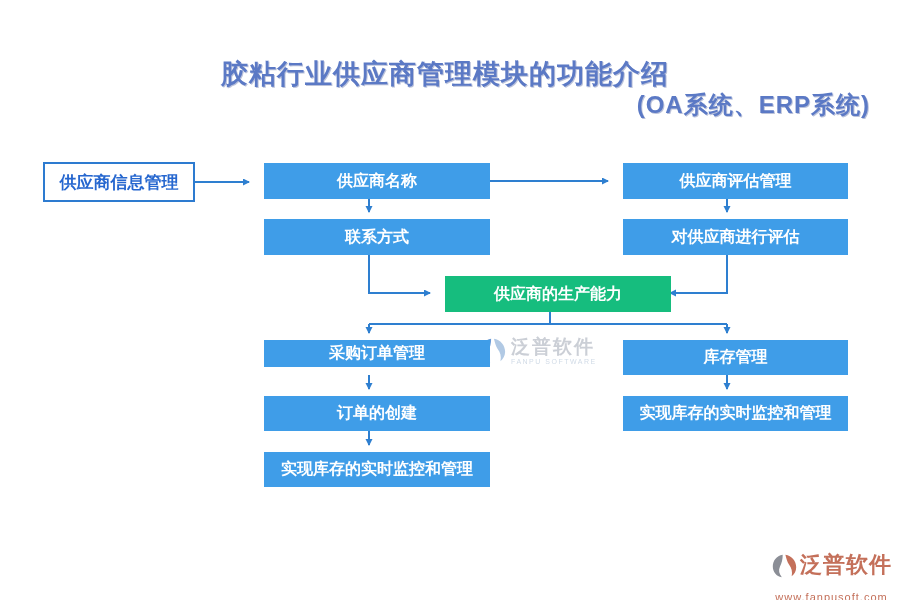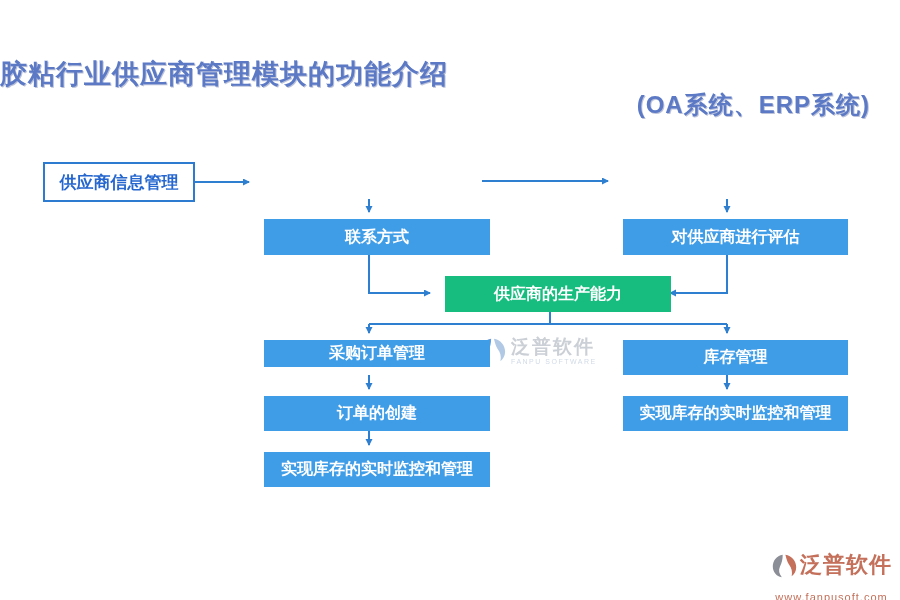--- a/index.html
+++ b/index.html
@@ -7,20 +7,21 @@
     position: relative;
     width: 900px; height: 600px;
     background: #ffffff;
     overflow: hidden;
     font-family: "Liberation Sans", "DejaVu Sans", sans-serif;
   }
 
   
   .title-line1 {
     position: absolute; left: 0; top: 56px; width: 890px;
+    text-align: center;
     font-size: 27px; font-weight: bold;
     color: var(--title-color);
     text-shadow: 1px 1px 0 rgba(60,80,150,0.35);
     letter-spacing: 1px;
   }
   .title-line2 {
     position: absolute; left: 0; top: 89px; width: 870px;
     text-align: right;
     font-size: 24px; font-weight: bold;
     color: var(--title-color);
@@ -130,20 +131,22 @@
       <path d="M13 3 C6 4 2 10 2 16 C2 22 6 27 12 28 C9 24 8 20 10 16 C12 12 13 8 13 3 Z" fill="#5a8fd0"></path>
       <path d="M16 3 C23 4 28 10 28 17 C28 21 26 25 23 27 C24 22 23 18 20 14 C18 11 17 7 16 3 Z" fill="#a9c4e2"></path>
     </svg>
     <div class="wm-text-col">
       <div class="wm-brand">泛普软件</div>
       <div class="wm-sub">FANPU SOFTWARE</div>
     </div>
   </div>
 
   <div class="node outline" id="n-supplier-info">供应商信息管理</div>
+  <div class="node blue" id="n-supplier-name">供应商名称</div>
+  <div class="node blue" id="n-eval-mgmt">供应商评估管理</div>
   <div class="node blue" id="n-contact">联系方式</div>
   <div class="node blue" id="n-eval-do">对供应商进行评估</div>
   <div class="node green" id="n-capacity">供应商的生产能力</div>
   <div class="node blue" id="n-purchase-order">采购订单管理</div>
   <div class="node blue" id="n-inventory">库存管理</div>
   <div class="node blue" id="n-order-create">订单的创建</div>
   <div class="node blue" id="n-inventory-monitor">实现库存的实时监控和管理</div>
   <div class="node blue" id="n-order-track">实现库存的实时监控和管理</div>
 
   <div class="brand-logo">

